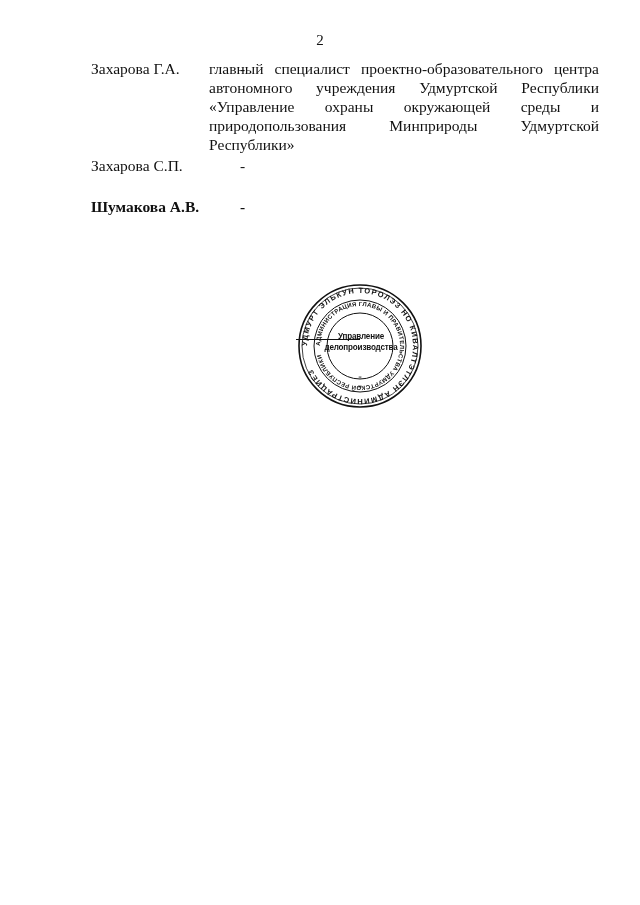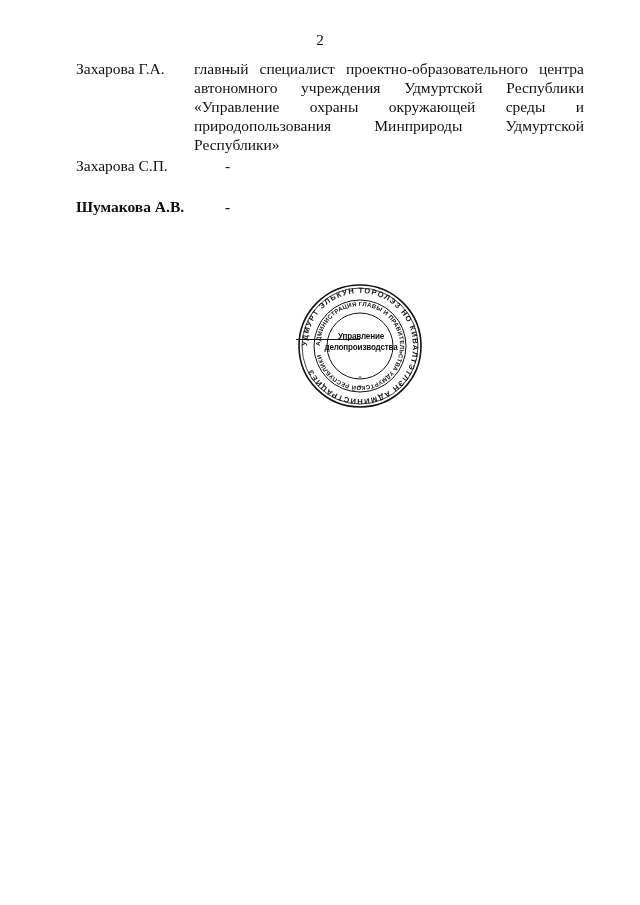--- a/index.html
+++ b/index.html
@@ -1,19 +1,19 @@
 <!DOCTYPE html>
 <html><head>
 <meta charset="utf-8">
 <style>
   html, body { margin:0; padding:0; background:#ffffff; }
   body { width:640px; height:905px; position:relative; overflow:hidden;
          font-family:"Liberation Serif", "DejaVu Serif", serif; color:#111; }
   .page-number { position:absolute; top:32px; left:0; width:100%; text-align:center; font-size:15px; }
-  .entry { position:absolute; left:76px; width:508px; font-size:15.5px; line-height:19px; }
+  .entry { position:absolute; left:91px; width:508px; font-size:15.5px; line-height:19px; }
   .entry .name { position:absolute; left:0; top:0; white-space:nowrap; }
   .entry .dash { position:absolute; left:149px; top:0; }
   .entry .desc { margin-left:118px; text-align:justify; text-align-last:left; }
   .stamp { position:absolute; left:298px; top:284px; width:124px; height:124px; }
   .stamp-line { position:absolute; left:296px; top:339px; width:64px; height:1px; background:#111; }
   .stamp-center { position:absolute; left:316px; top:330px; width:90px; text-align:center;
                   font-family:"Liberation Sans", "DejaVu Sans", sans-serif; font-weight:bold;
                   font-size:9.5px; line-height:11px; letter-spacing:-0.2px; transform:scaleX(0.85); }
 </style>
 </head>

